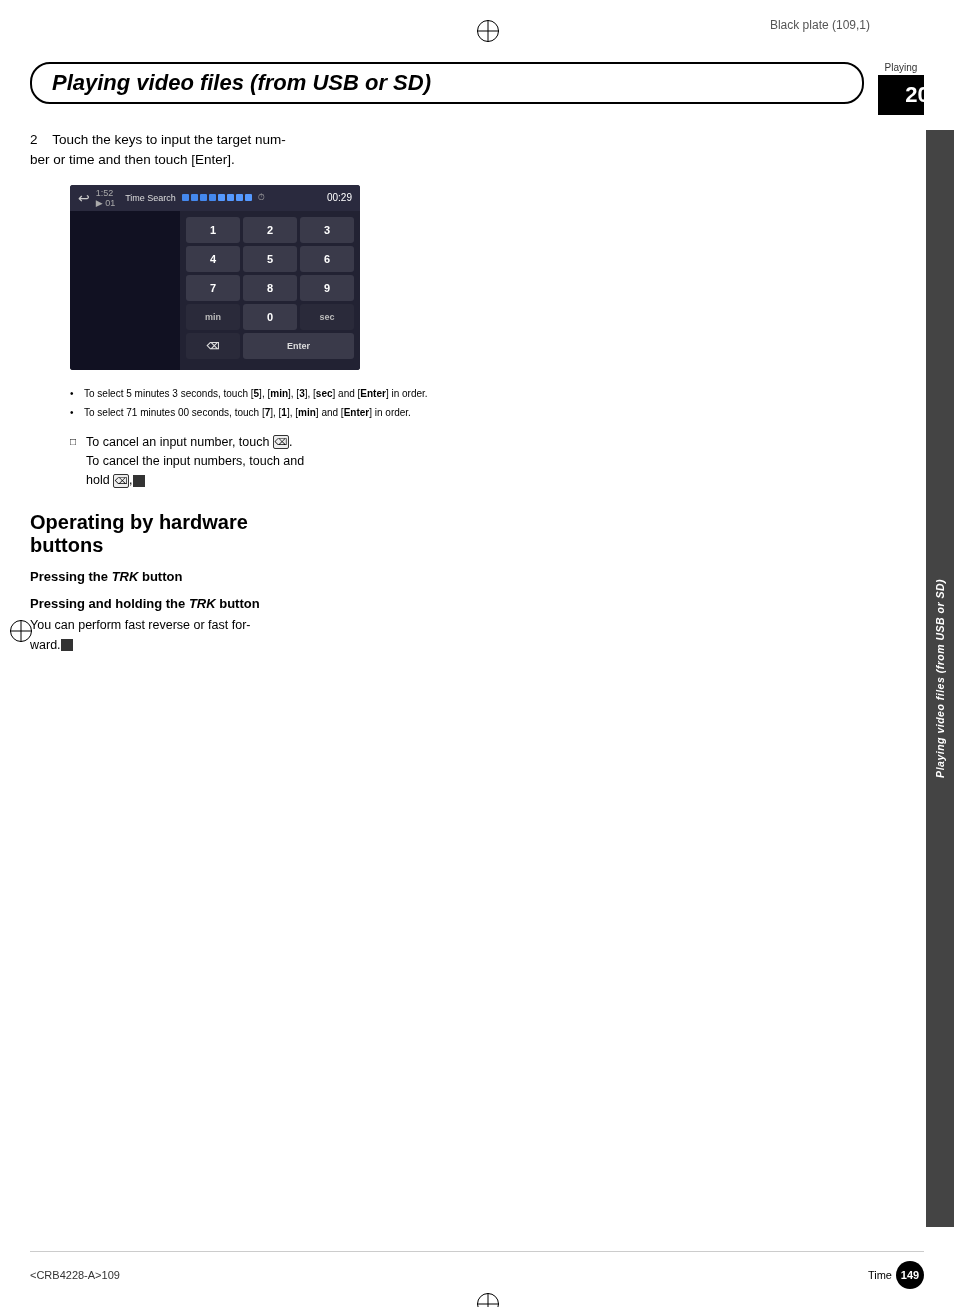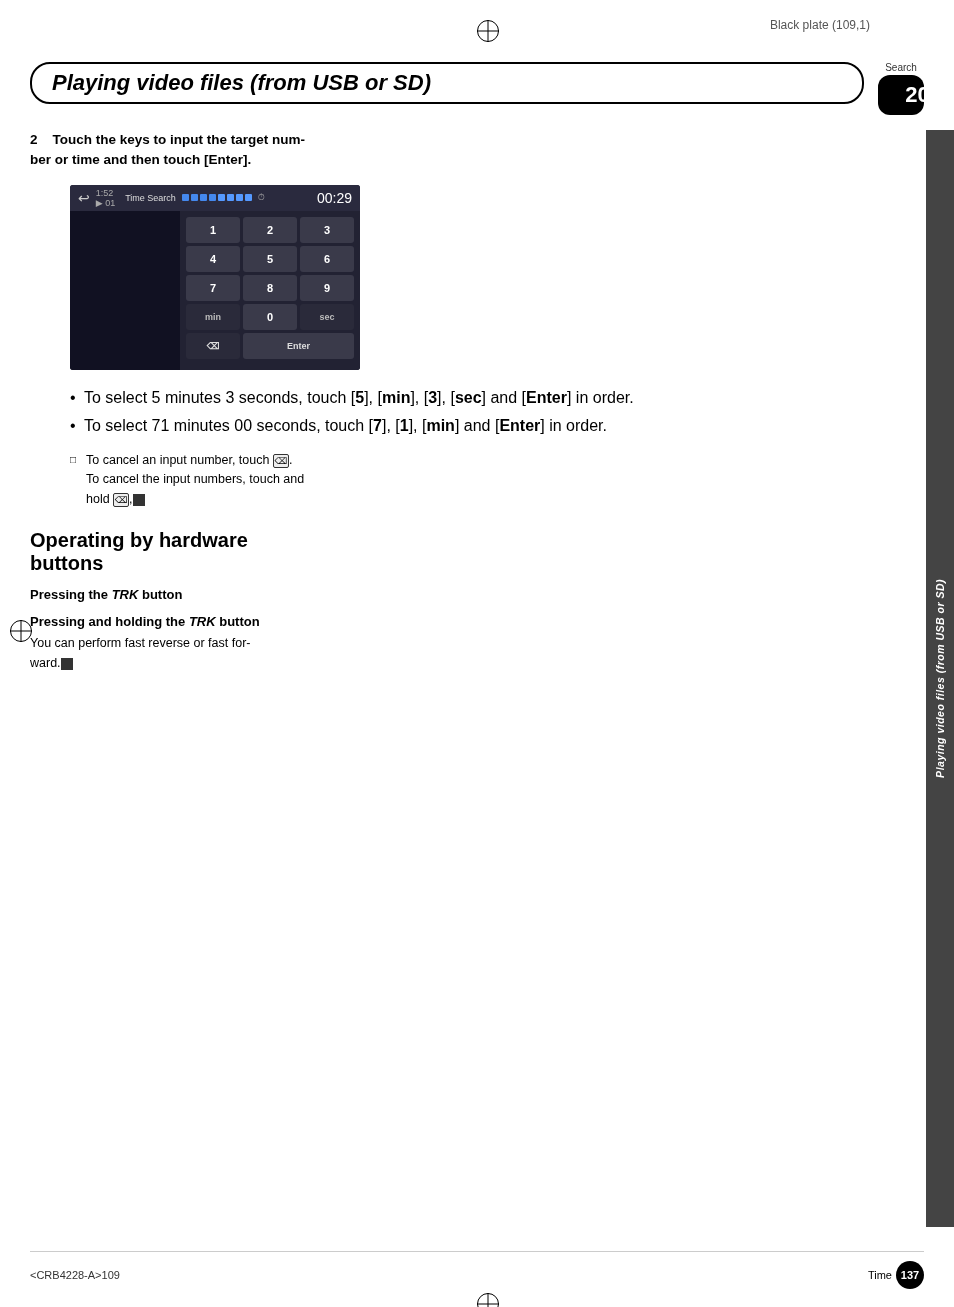--- a/index.html
+++ b/index.html
@@ -85,21 +85,21 @@
     .chapter-number {
       background: #000;
       color: #fff;
       font-size: 22px;
       font-weight: bold;
       width: 46px;
       height: 40px;
       display: flex;
       align-items: center;
       justify-content: center;
-      border-radius: 12px;
+      border-radius: 0;
       padding-left: 33px;
     }
 
     
     .page-title-box {
       position: absolute;
       top: 62px;
       left: 30px;
       right: 90px;
       border: 2px solid #000;
@@ -116,21 +116,21 @@
     .main-content {
       position: absolute;
       top: 130px;
       left: 30px;
       right: 30px;
     }
 
     
     .step-instruction {
       font-size: 13.5px;
-      font-weight: bold;
+      font-weight: normal;
       line-height: 1.5;
       margin-bottom: 14px;
     }
 
     
     .ui-screenshot {
       width: 290px;
       height: 185px;
       background: #1a1a2e;
       margin-left: 40px;
@@ -171,21 +171,21 @@
     .dot {
       width: 7px;
       height: 7px;
       background: #5599ff;
       border-radius: 1px;
     }
     .dot.active {
       background: #4488ee;
     }
     .time-display {
-      font-size: 14px;
+      font-size: 10px;
       color: #fff;
       margin-left: auto;
     }
     .clock-icon {
       font-size: 9px;
       color: #aaa;
     }
 
     .ui-body {
       display: flex;
@@ -238,21 +238,21 @@
 
     
     .bullet-list {
       list-style: none;
       margin-left: 40px;
       margin-bottom: 12px;
     }
     .bullet-list li {
       position: relative;
       padding-left: 14px;
-      font-size: 16px;
+      font-size: 10px;
       line-height: 1.55;
       margin-bottom: 4px;
     }
     .bullet-list li::before {
       content: '•';
       position: absolute;
       left: 0;
       top: 0;
     }
 
@@ -406,21 +406,21 @@
   </div>
 </div>
 
 <div style="position:absolute; top:620px; right:10px;">
   <div class="cross">
     <div class="cross-circle"></div>
   </div>
 </div>
 
 <div class="chapter-badge">
-  <span class="chapter-label">Search</span>
+  <span class="chapter-label">Playing</span>
   <div class="chapter-number">20</div>
 </div>
 
 <div class="page-title-box">
   <span class="page-title-text">Playing video files (from USB or SD)</span>
 </div>
 
 <div class="main-content">
 
   <div class="step-instruction">
@@ -515,15 +515,15 @@
 <div style="position:absolute; bottom:14px; left:50%; transform:translateX(-50%);">
   <div class="cross">
     <div class="cross-circle"></div>
   </div>
 </div>
 
 <div class="bottom-footer">
   <span class="footer-code">&lt;CRB4228-A&gt;109</span>
   <div class="footer-lang-badge">
     <span>Time</span>
-    <div class="page-number-badge">137</div>
+    <div class="page-number-badge">149</div>
   </div>
 </div>
 
 </body></html>

